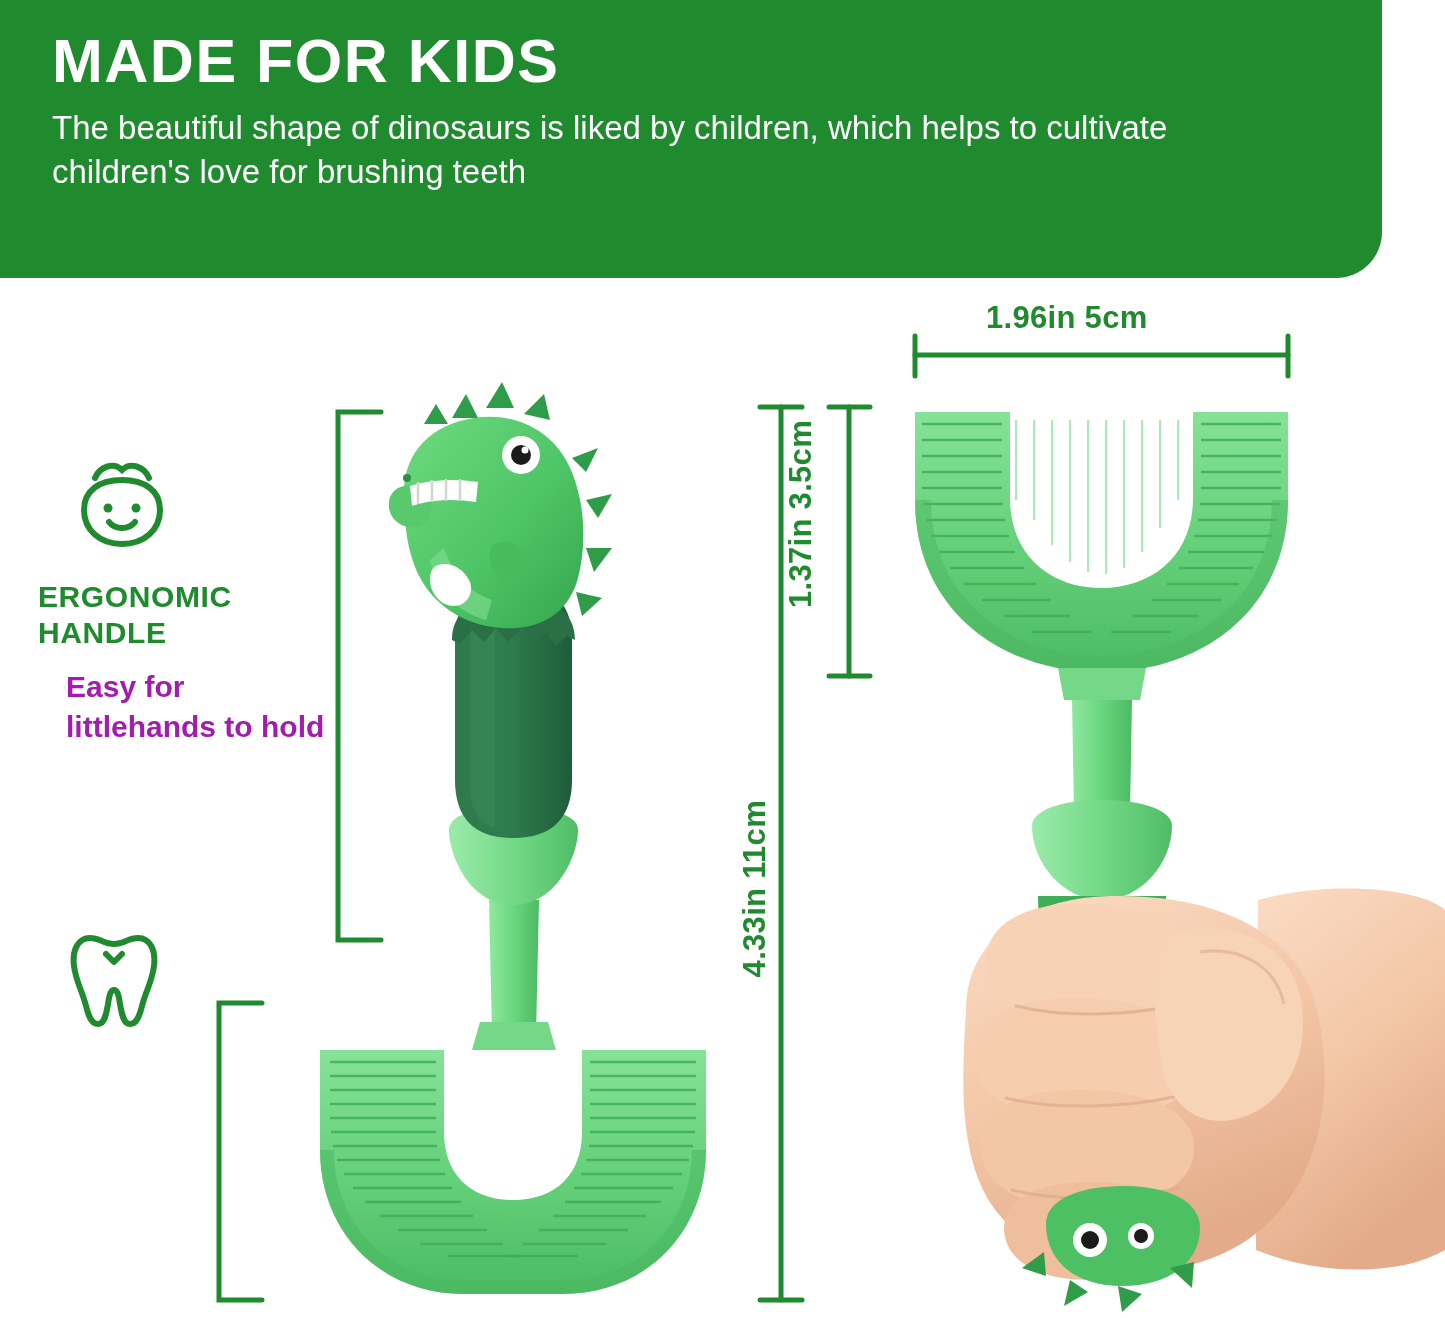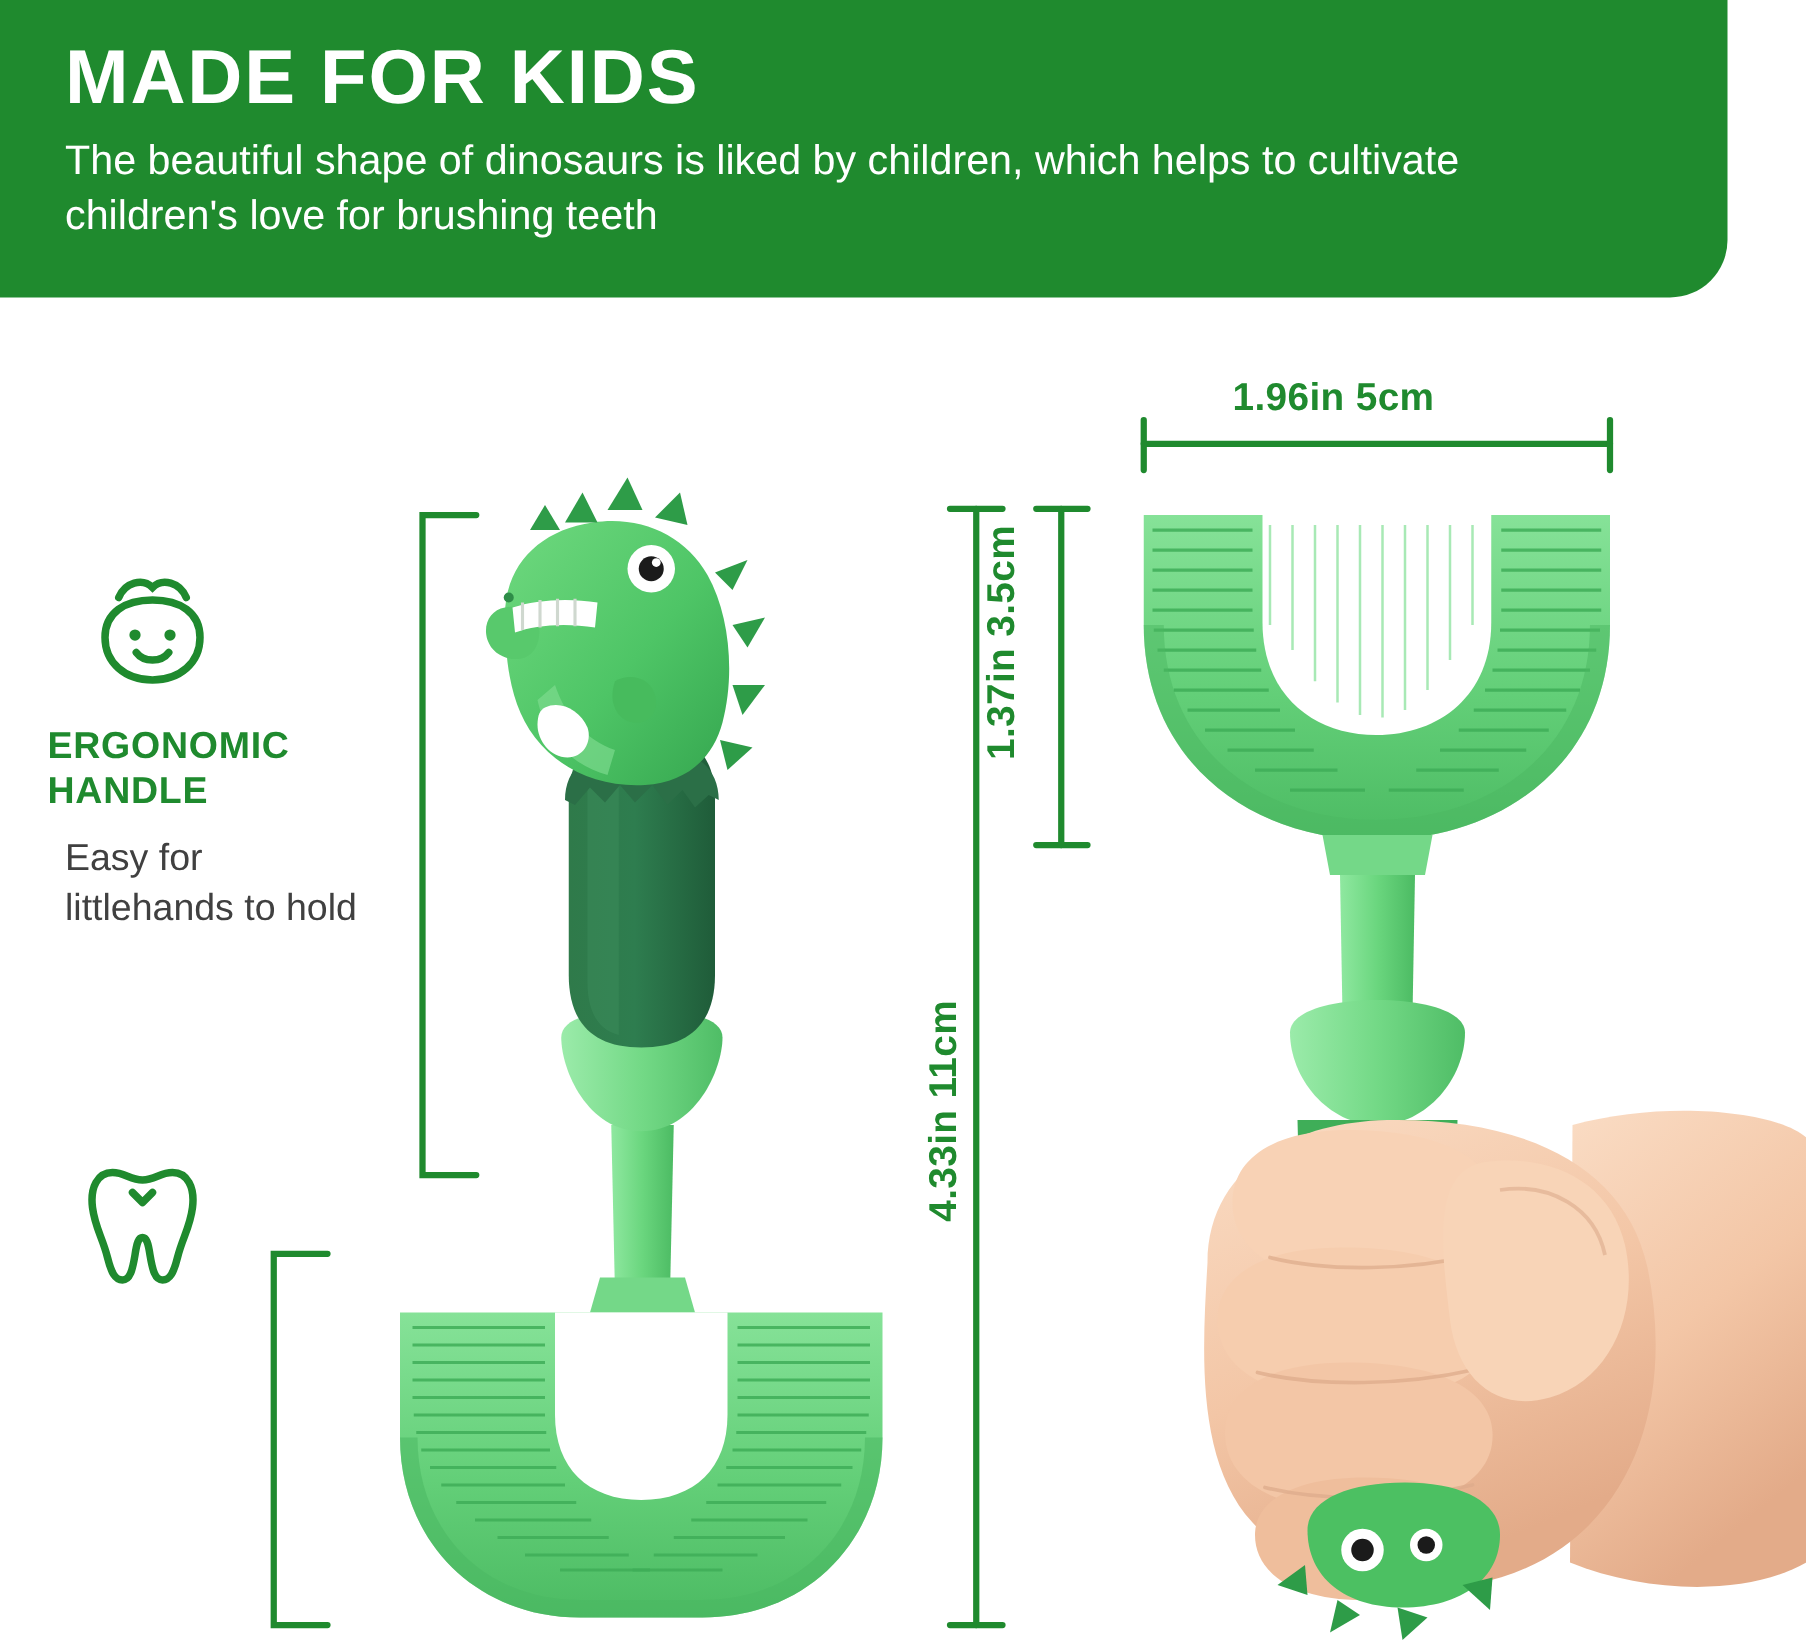--- a/index.html
+++ b/index.html
@@ -12,21 +12,21 @@
     overflow: hidden;
     position: relative;
   }
 
   
   .header-banner {
     position: absolute;
     left: 0;
     top: 0;
     width: 1382px;
-    height: 238px;
+    height: 278px;
     background: #1f8a2e;
     border-bottom-right-radius: 46px;
     border-top-right-radius: 0;
     padding: 26px 40px 0 52px;
   }
   .header-title {
     color: #ffffff;
     font-size: 61px;
     font-weight: bold;
     letter-spacing: 1.5px;
@@ -62,25 +62,25 @@
     color: #1f8a2e;
     font-size: 30px;
     font-weight: bold;
     letter-spacing: 0.6px;
     line-height: 1.2;
     margin-left: 8px;
     text-transform: uppercase;
     white-space: pre-line;
   }
   .feature-desc {
-    color: #404040;
+    color: #a21caf;
     font-size: 30px;
-    font-weight: 400;
+    font-weight: 700;
     line-height: 1.32;
-    margin-left: 22px;
+    margin-left: 36px;
     margin-top: 16px;
     white-space: pre-line;
   }
 
   
   .measure-label {
     position: absolute;
     color: #1f8a2e;
     font-size: 31px;
     font-weight: bold;

